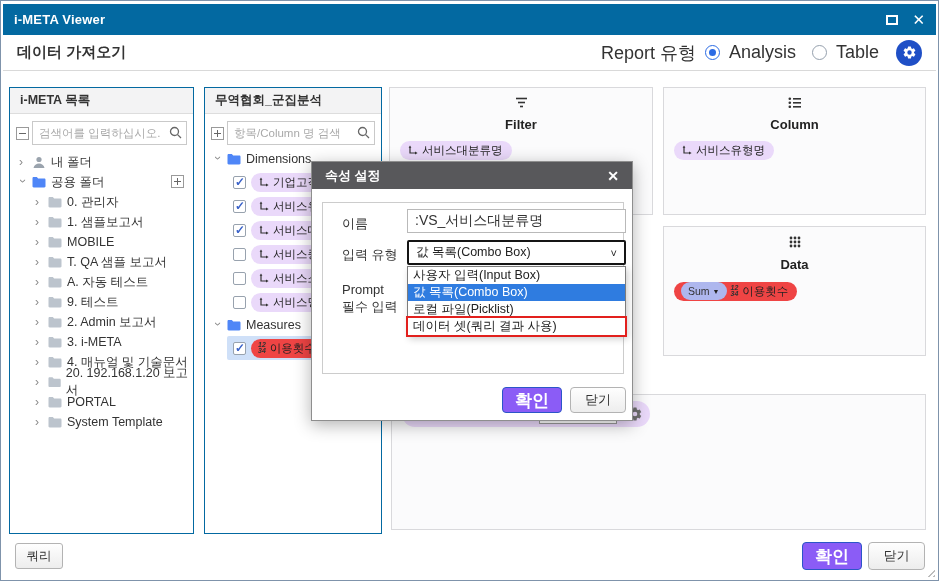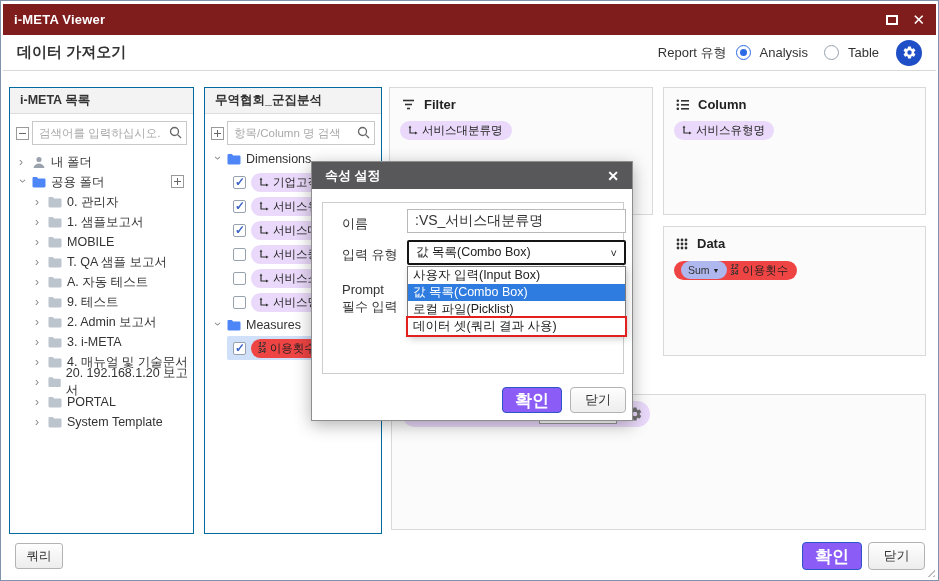--- a/index.html
+++ b/index.html
@@ -2,34 +2,34 @@
 <html><head>
 <meta charset="utf-8">
 <style>
   * { margin:0; padding:0; box-sizing:border-box; }
   body { font-family:"Liberation Sans", sans-serif; background:#e8e8e8; }
   .window { position:relative; width:939px; height:581px; background:#fff;
             border:1px solid #7f93ab; overflow:hidden; }
 
   
   .titlebar { position:absolute; left:2px; top:3px; right:2px; height:31px;
-              background:#7f1d1d; color:#fff; display:flex; align-items:center;
+              background:#0369a1; color:#fff; display:flex; align-items:center;
               padding:0 11px; }
   .titlebar .t { font-size:13px; font-weight:bold; letter-spacing:.2px; }
   .win-ctrls { margin-left:auto; display:flex; align-items:center; gap:14px; }
   .win-max { width:12px; height:10px; border:2px solid #fff; display:inline-block; }
   .win-close { font-size:15px; color:#fff; line-height:1; }
 
   
   .header { position:absolute; left:2px; top:34px; right:2px; height:36px;
             background:#fff; border-bottom:1px solid #d9d9d9; display:flex;
             align-items:center; padding:0 14px; }
   .header .page-title { font-size:15px; font-weight:bold; color:#333; }
   .report-type { margin-left:auto; display:flex; align-items:center; gap:9px;
-                 font-size:13px; color:#333; }
+                 font-size:18px; color:#333; }
   .radio { width:15px; height:15px; border-radius:50%; border:1px solid #95a0ad;
            background:#fff; display:inline-block; position:relative; }
   .radio.on { border:1.5px solid #2b6be4; }
   .radio.on::after { content:""; position:absolute; left:3px; top:3px; width:7px;
                      height:7px; border-radius:50%; background:#2b6be4; }
   .gear-btn { width:26px; height:26px; border-radius:50%; background:#1f4fc6;
               display:flex; align-items:center; justify-content:center; margin-left:8px; }
 
   
   .panel { position:absolute; background:#fff; border:1px solid #0369a1; }
@@ -71,21 +71,21 @@
   .pill.blue { background:#ef4444; }
   .chip { height:18px; border-radius:9px; background:#aeb7ee; font-size:10.5px;
           padding:0 7px; display:inline-flex; align-items:center; gap:3px; color:#333; }
   .chip .ar { font-size:7px; color:#222; }
   .num { display:inline-flex; flex-direction:column; font-size:7px; line-height:6px;
          font-weight:bold; color:#333; }
 
   
   .zone { position:absolute; background:#fbfbfc; border:1px solid #d9d9dc; }
   .zone-h { display:flex; align-items:center; gap:9px; padding:9px 12px 7px;
-            font-weight:bold; font-size:13px; color:#222; }
+            font-weight:bold; font-size:13px; color:#222;flex-direction:column; }
   .zone-body { padding:2px 10px; }
 
   
   .prompt-pill { position:absolute; left:10px; top:6px; width:248px; height:26px;
                  border-radius:13px; background:#ead9fa; display:flex; align-items:center; }
   .prompt-combo { position:absolute; left:137px; top:3px; width:78px; height:20px;
                   background:#fff; border:1px solid #9a9a9a; }
   .prompt-gear { position:absolute; right:7px; top:5px; }
 
   

